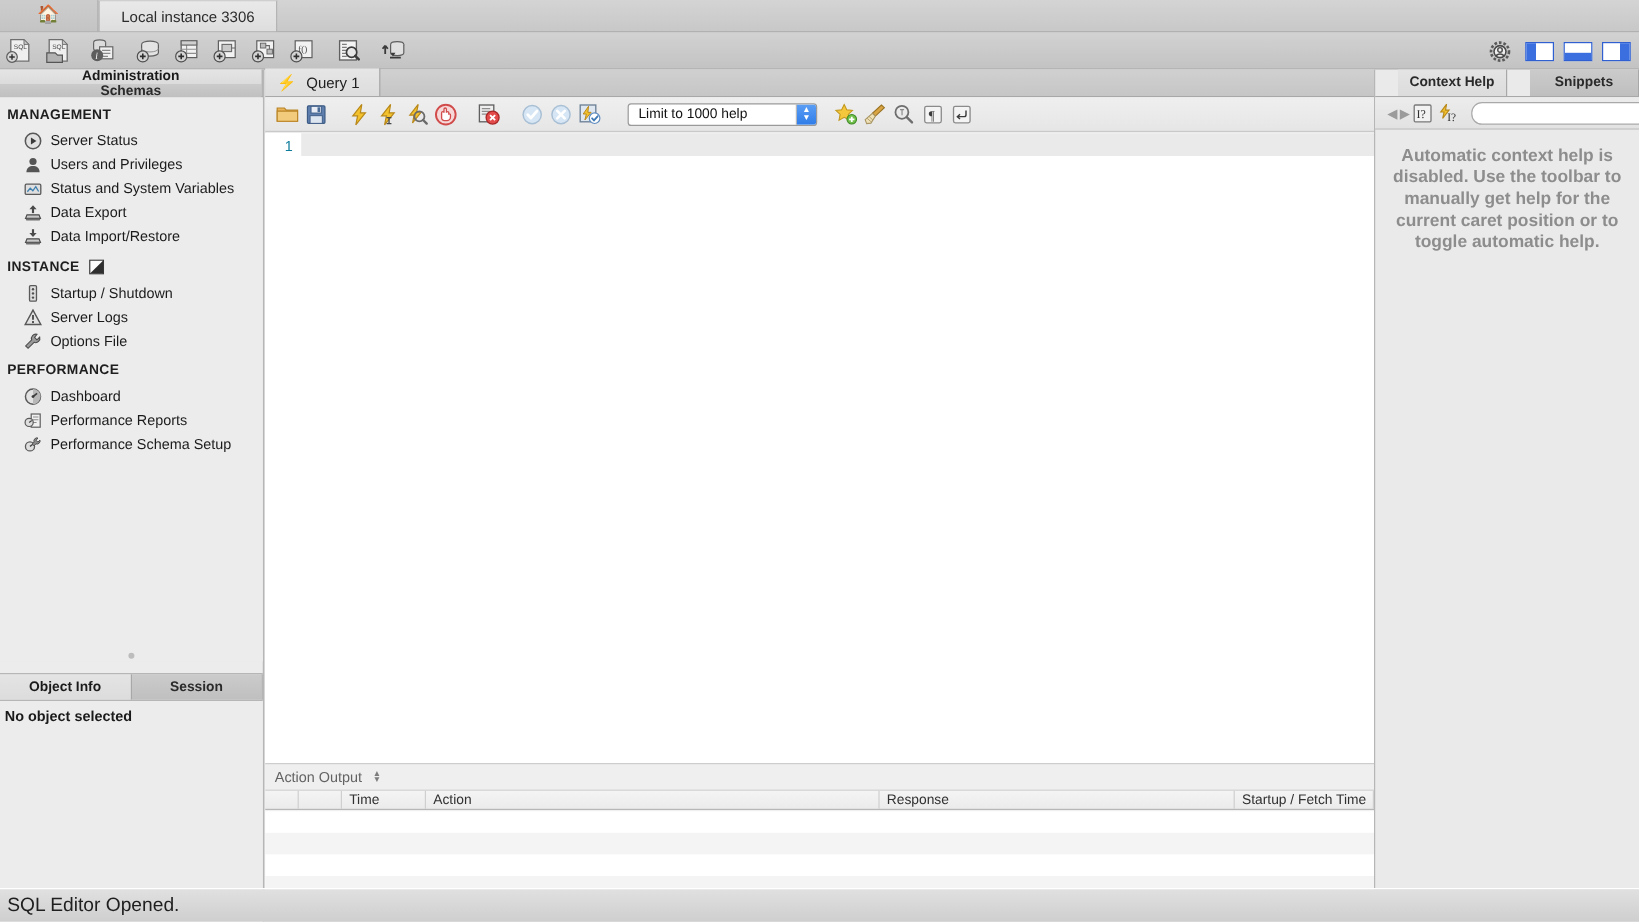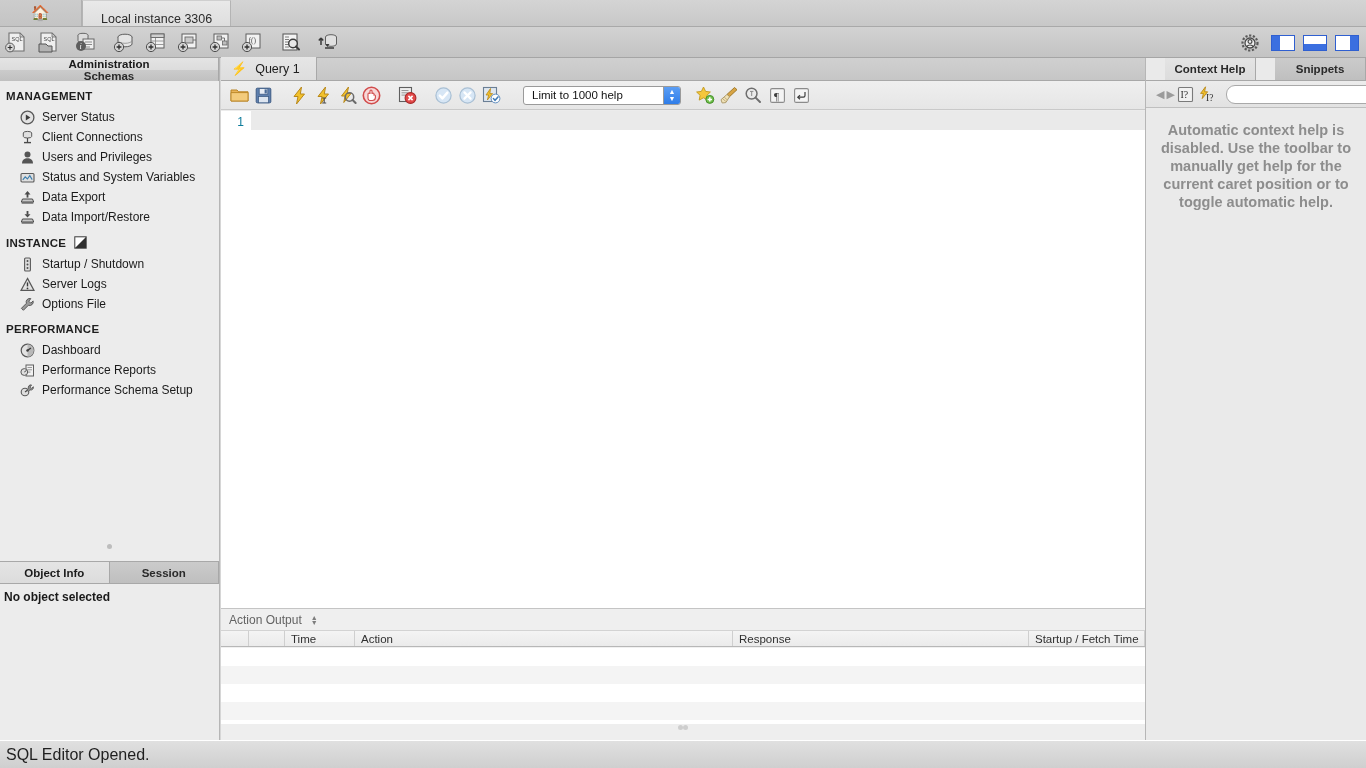--- a/index.html
+++ b/index.html
@@ -21,21 +21,21 @@
     display: flex; align-items: flex-end;
   }
   .home-tab {
     width: 82px; height: 27px;
     display: flex; align-items: center; justify-content: center;
     background: linear-gradient(to bottom, #cdcdcd, #c4c4c4);
     border-right: 1px solid #b0b0b0;
   }
   .conn-tab {
     height: 26px; padding: 0 18px;
-    display: flex; align-items: flex-end; justify-content: center;
+    display: flex; align-items: center; justify-content: center;
     background: linear-gradient(to bottom, #e9e9e9, #dedede);
     border-left: 1px solid #b4b4b4;
     border-right: 1px solid #b4b4b4;
     border-top: 1px solid #cfcfcf;
     color: #2b2b2b; font-size: 12.5px;
   }
   .home-glyph { font-size: 15px; color: #5a5a5a; line-height: 1; }
 
   
   .main-toolbar {
@@ -176,21 +176,21 @@
   .pos-box { width: 40px; text-align:center; }
 
   .ed-splitter {
     position:absolute; left:0; right:0; bottom:0; height:25px;
     background:#eeeeee; display:flex; align-items:center; justify-content:center;
   }
   .ed-splitter .dot { width:5px; height:5px; border-radius:50%; background:#cecece; margin: 1px 0; }
 
   
   .results-dock {
-    position: absolute; left: 221px; right: 221px; bottom: 44px; height: 116px;
+    position: absolute; left: 221px; right: 221px; bottom: 16px; height: 116px;
     background:#f0f0f0; border-top:1px solid #c4c4c4;
   }
   .ao-header {
     height: 21px; display:flex; align-items:center; gap:9px;
     padding-left: 8px; font-size: 12px; color:#636363;
     background: #efefef;
   }
   .grid-head {
     display:flex; height: 17px; align-items:stretch;
     background: linear-gradient(to bottom, #f4f4f4, #ebebeb);
@@ -407,31 +407,20 @@
           <svg width="15" height="15" viewBox="0 0 15 15">
               <circle cx="7.5" cy="7.5" r="6.4" fill="#e2e2e2" stroke="#585858" stroke-width="1.3"></circle>
               <path d="M5.8 4.6 l4.6 2.9 l-4.6 2.9 z" fill="#3c3c3c"></path>
             </svg>
         </span>
         <span class="lbl">Server Status</span>
       </div>
       <div class="side-item">
         <span class="ico">
           <svg width="15" height="15" viewBox="0 0 15 15">
-            <ellipse cx="7.5" cy="3" rx="4.2" ry="1.6" fill="#e0e0e0" stroke="#5a5a5a" stroke-width="1"></ellipse>
-            <path d="M3.3 3 v3.4 a4.2 1.6 0 0 0 8.4 0 V3" fill="#e0e0e0" stroke="#5a5a5a" stroke-width="1"></path>
-            <path d="M7.5 8 v4" stroke="#4a4a4a" stroke-width="1.2"></path>
-            <path d="M4 12.6 h7" stroke="#4a4a4a" stroke-width="1.4"></path>
-          </svg>
-        </span>
-        <span class="lbl">Client Connections</span>
-      </div>
-      <div class="side-item">
-        <span class="ico">
-          <svg width="15" height="15" viewBox="0 0 15 15">
               <circle cx="7.5" cy="4.6" r="3" fill="#555"></circle>
               <path d="M2 13.5 c0-3.6 2.5-5.2 5.5-5.2 s5.5 1.6 5.5 5.2 z" fill="#555"></path>
             </svg>
         </span>
         <span class="lbl">Users and Privileges</span>
       </div>
       <div class="side-item">
         <span class="ico">
           <svg width="15" height="15" viewBox="0 0 15 15">
               <rect x="1" y="3.5" width="13" height="8.5" rx="1" fill="#dfdfdf" stroke="#5a5a5a" stroke-width="1.1"></rect>

